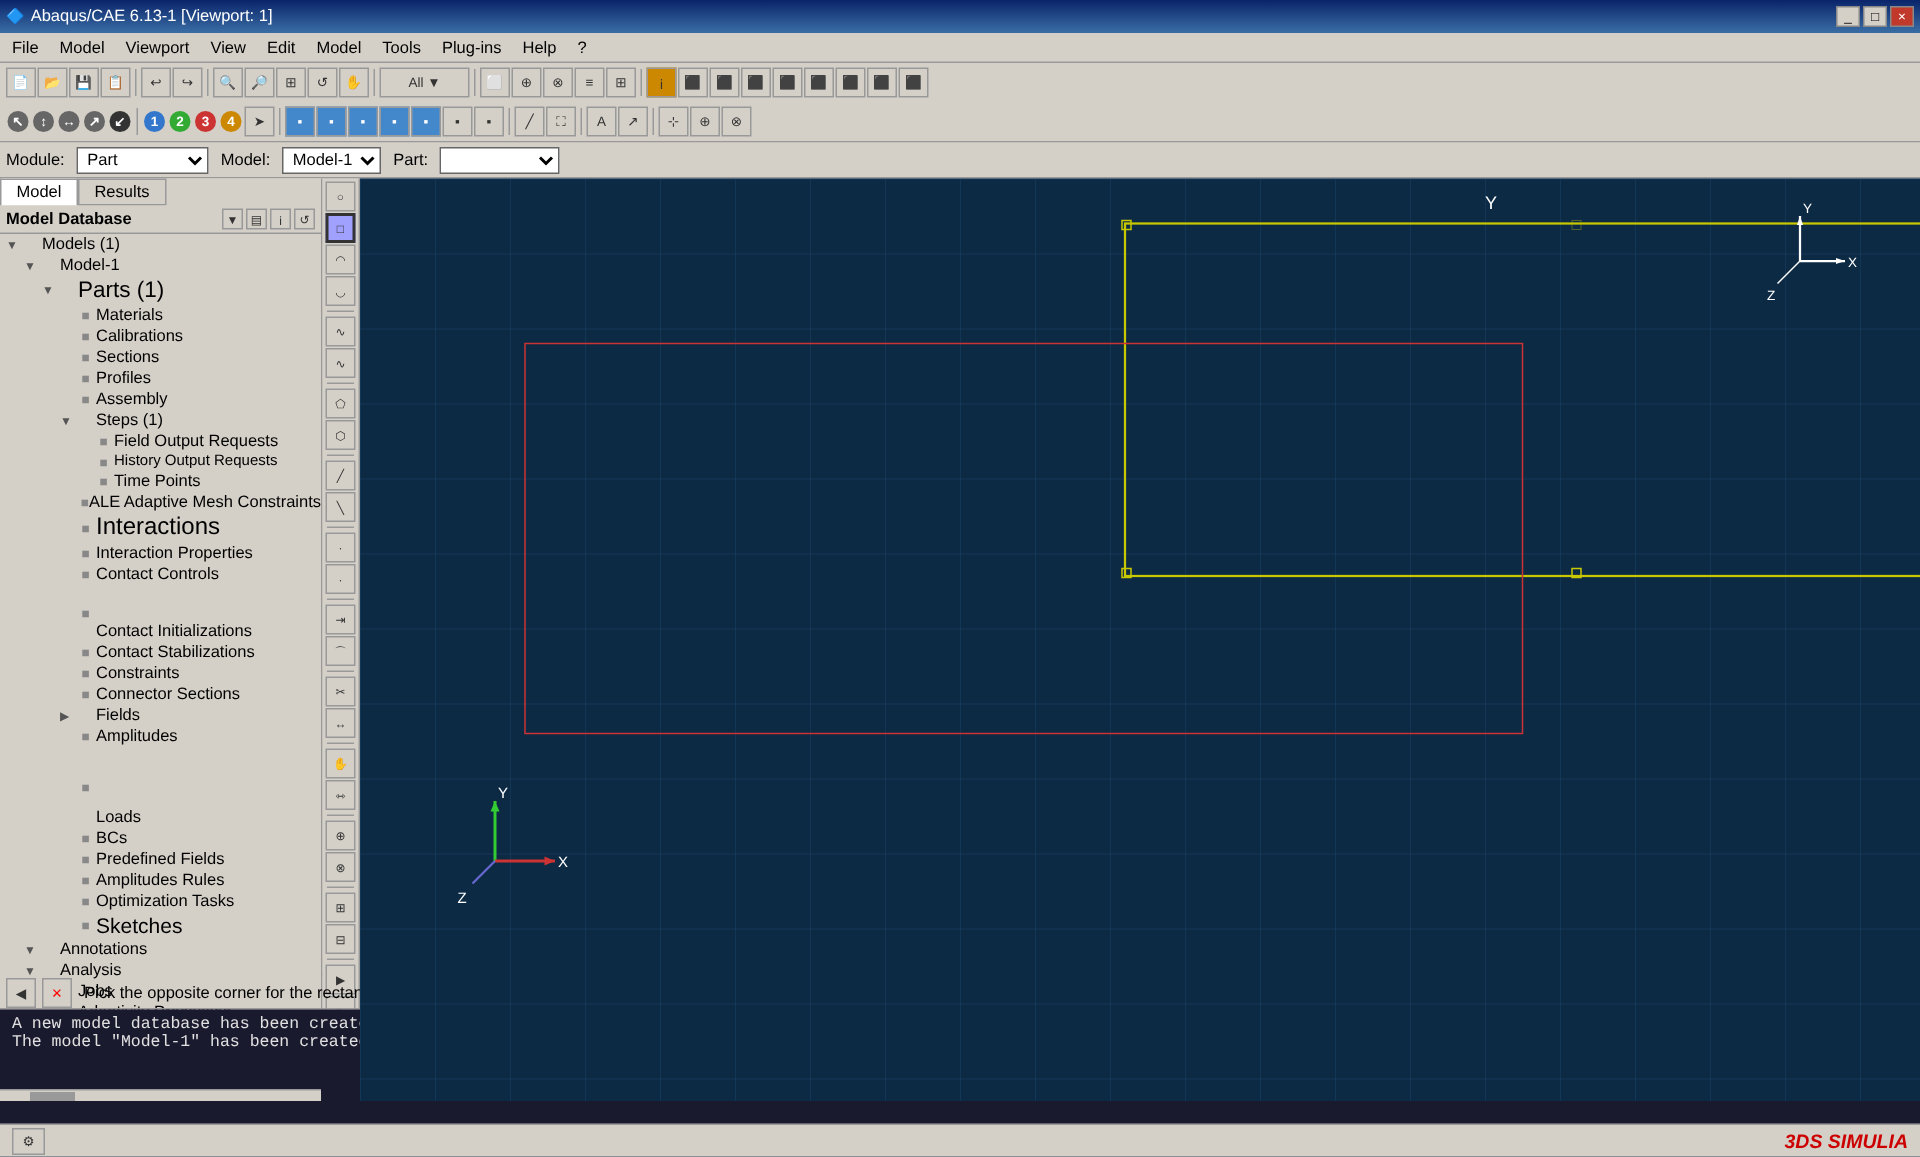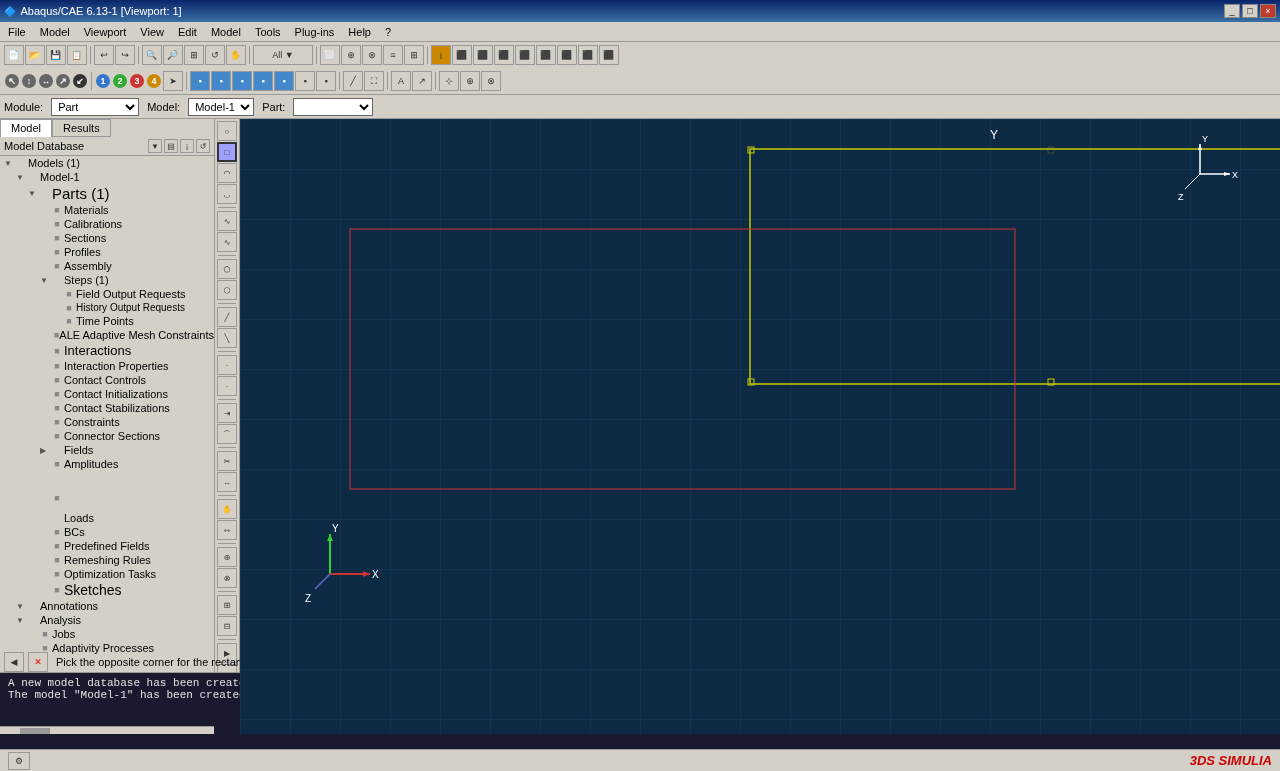--- a/index.html
+++ b/index.html
@@ -93,21 +93,21 @@
       cursor: pointer;
       border: 1px solid #999;
       background: #d4d0c8;
     }
     .panel-tab.active { background: #fff; border-bottom: none; }
 
     #tree-header {
       display: flex; align-items: center; justify-content: space-between;
       padding: 2px 4px; border-bottom: 1px solid #999; background: #d4d0c8;
     }
-    #tree-title { font-size: 11px; font-weight: normal; }
+    #tree-title { font-size: 11px; font-weight: bold; }
 
     #tree-container {
       flex: 1;
       overflow-y: auto;
       background: #d4d0c8;
       font-size: 11px;
     }
     .tree-item {
       padding: 1px 0;
       cursor: pointer;
@@ -428,36 +428,36 @@
       <span class="tree-text" style="font-size:11px;">Time Points</span>
     </div>
           <div class="tree-item" style="padding-left: 52px;">
       <span style="color:#888;font-size:8px;width:10px;display:inline-block;"></span>
       <span style="display:inline-block;width:14px;text-align:center;color:#888;font-size:9px;">■</span>
       <span class="tree-text" style="font-size:11px;">ALE Adaptive Mesh Constraints</span>
     </div>
           <div class="tree-item" style="padding-left: 40px;">
       <span style="color:#888;font-size:8px;width:10px;display:inline-block;"></span>
       <span style="display:inline-block;width:14px;text-align:center;color:#888;font-size:9px;">■</span>
-      <span class="tree-text" style="font-size:13px;">Interactions</span>
+      <span class="tree-text" style="font-size:16px;">Interactions</span>
     </div>
           <div class="tree-item" style="padding-left: 40px;">
       <span style="color:#888;font-size:8px;width:10px;display:inline-block;"></span>
       <span style="display:inline-block;width:14px;text-align:center;color:#888;font-size:9px;">■</span>
       <span class="tree-text" style="font-size:11px;">Interaction Properties</span>
     </div>
           <div class="tree-item" style="padding-left: 40px;">
       <span style="color:#888;font-size:8px;width:10px;display:inline-block;"></span>
       <span style="display:inline-block;width:14px;text-align:center;color:#888;font-size:9px;">■</span>
       <span class="tree-text" style="font-size:11px;">Contact Controls</span>
     </div>
           <div class="tree-item" style="padding-left: 40px;">
       <span style="color:#888;font-size:8px;width:10px;display:inline-block;"></span>
       <span style="display:inline-block;width:14px;text-align:center;color:#888;font-size:9px;">■</span>
-      <span class="tree-text" style="font-size:11px;">Contact Initializations</span>
+      <span class="tree-text" style="font-size:11px;margin-top:24px;">Contact Initializations</span>
     </div>
           <div class="tree-item" style="padding-left: 40px;">
       <span style="color:#888;font-size:8px;width:10px;display:inline-block;"></span>
       <span style="display:inline-block;width:14px;text-align:center;color:#888;font-size:9px;">■</span>
       <span class="tree-text" style="font-size:11px;">Contact Stabilizations</span>
     </div>
           <div class="tree-item" style="padding-left: 40px;">
       <span style="color:#888;font-size:8px;width:10px;display:inline-block;"></span>
       <span style="display:inline-block;width:14px;text-align:center;color:#888;font-size:9px;">■</span>
       <span class="tree-text" style="font-size:11px;">Constraints</span>
@@ -488,21 +488,21 @@
       <span class="tree-text" style="font-size:11px;">BCs</span>
     </div>
           <div class="tree-item" style="padding-left: 40px;">
       <span style="color:#888;font-size:8px;width:10px;display:inline-block;"></span>
       <span style="display:inline-block;width:14px;text-align:center;color:#888;font-size:9px;">■</span>
       <span class="tree-text" style="font-size:11px;">Predefined Fields</span>
     </div>
           <div class="tree-item" style="padding-left: 40px;">
       <span style="color:#888;font-size:8px;width:10px;display:inline-block;"></span>
       <span style="display:inline-block;width:14px;text-align:center;color:#888;font-size:9px;">■</span>
-      <span class="tree-text" style="font-size:11px;">Remeshing Rules</span>
+      <span class="tree-text" style="font-size:11px;">Amplitudes Rules</span>
     </div>
           <div class="tree-item" style="padding-left: 40px;">
       <span style="color:#888;font-size:8px;width:10px;display:inline-block;"></span>
       <span style="display:inline-block;width:14px;text-align:center;color:#888;font-size:9px;">■</span>
       <span class="tree-text" style="font-size:11px;">Optimization Tasks</span>
     </div>
           <div class="tree-item" style="padding-left: 40px;">
       <span style="color:#888;font-size:8px;width:10px;display:inline-block;"></span>
       <span style="display:inline-block;width:14px;text-align:center;color:#888;font-size:9px;">■</span>
       <span class="tree-text" style="font-size:14px;">Sketches</span>

